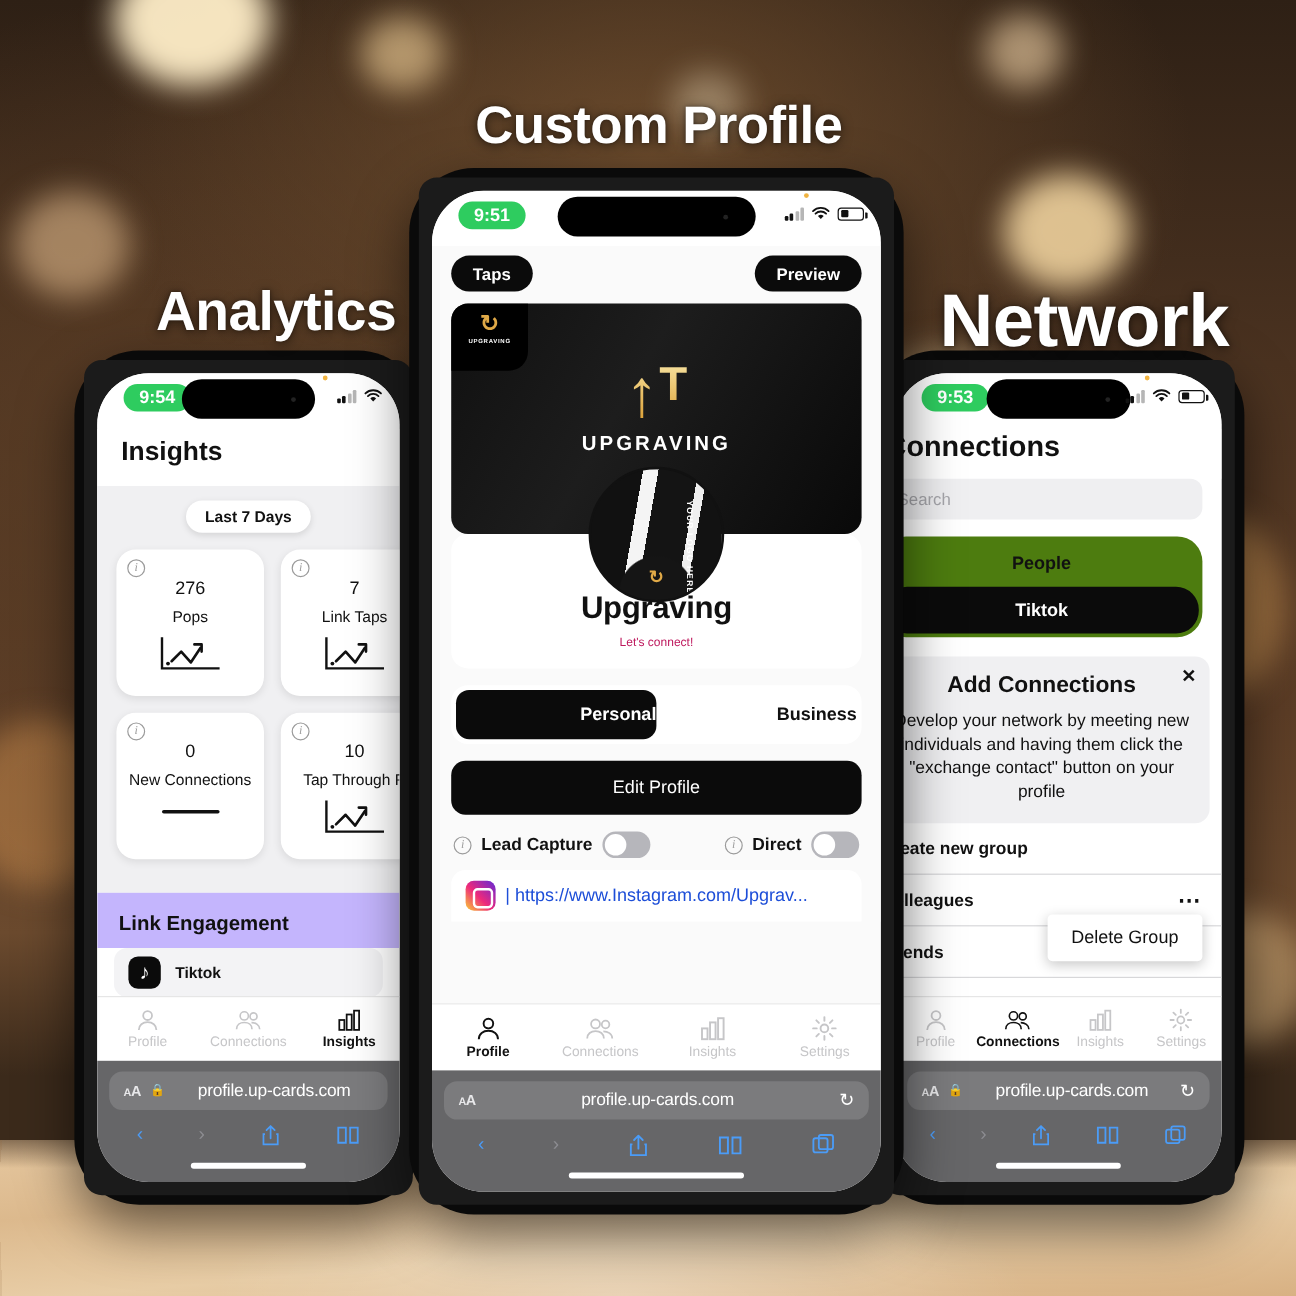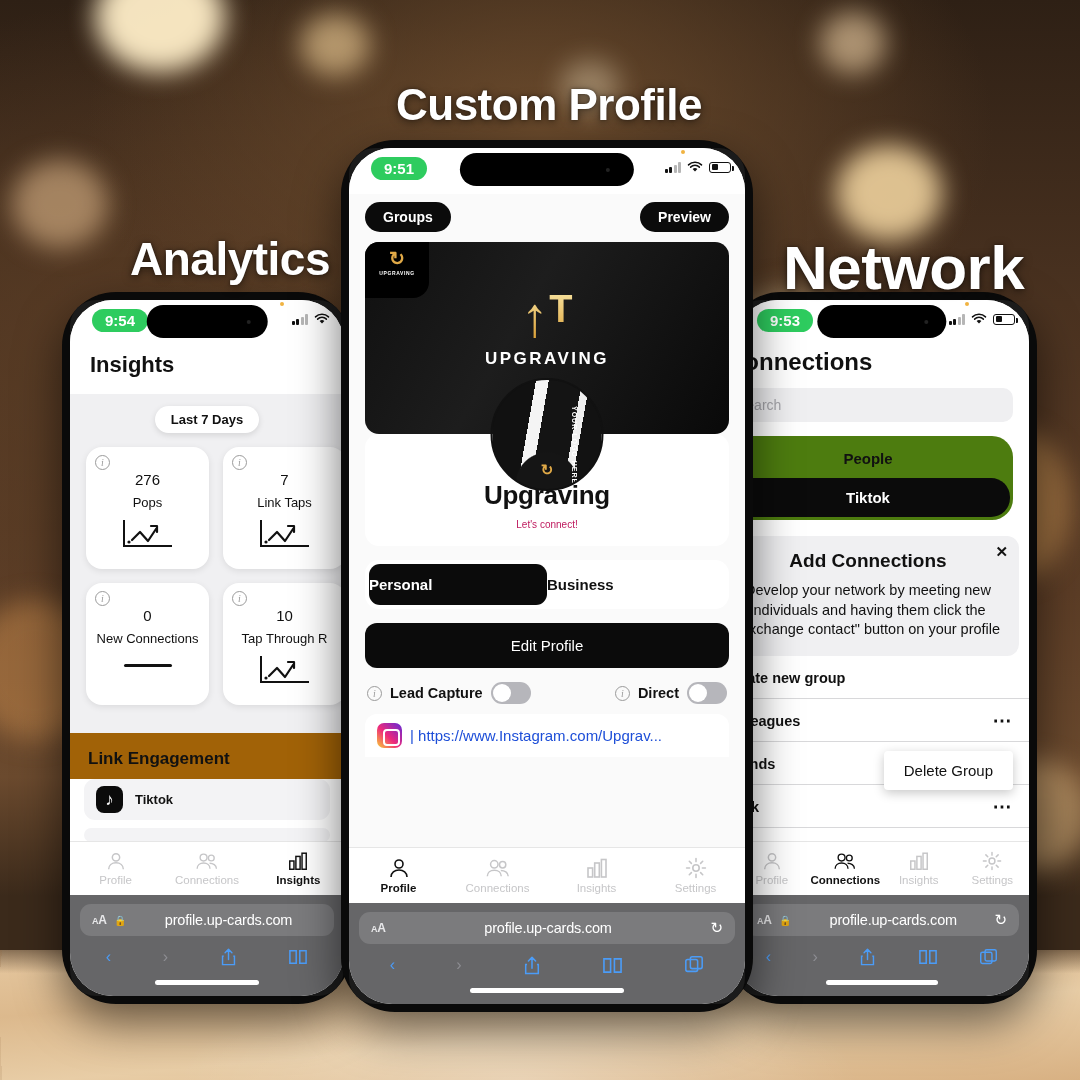--- a/index.html
+++ b/index.html
@@ -44,21 +44,21 @@
     text-shadow:0 2px 10px rgba(0,0,0,.55), 0 0 3px rgba(0,0,0,.4);
     letter-spacing:-0.5px; white-space:nowrap; z-index:20;
   }
   #h-analytics { left:130px; top:232px; font-size:46px; }
   #h-custom    { left:396px; top:80px;  font-size:44px; }
   #h-network   { left:783px; top:232px; font-size:62px; }
 
   
   .phone { position:absolute; background:#0a0a0a; border-radius:54px; padding:8px;
            box-shadow:0 18px 45px rgba(0,0,0,.55); }
-  .phone .bezel { background:#1b1b1b; border-radius:26px; padding:0; height:100%; }
+  .phone .bezel { background:#1b1b1b; border-radius:15px; padding:11px; height:100%; }
   .screen { position:relative; width:100%; height:100%; background:#fff;
             border-radius:43px; overflow:hidden; display:flex; flex-direction:column; }
 
   
   #phone-left  { left:62px; top:292px; width:290px; height:712px; z-index:5; }
   
   #phone-right { left:727px; top:292px; width:310px; height:712px; z-index:5; }
   
   #phone-center{ left:341px; top:140px; width:412px; height:872px; z-index:10; }
 
@@ -92,21 +92,21 @@
   .cards { display:flex; gap:14px; padding:0 16px; margin-bottom:14px; }
   .mcard { background:#fff; border-radius:16px; flex:0 0 auto; width:123px; height:122px;
            box-shadow:0 2px 7px rgba(0,0,0,.09); padding:8px 6px 6px; position:relative; text-align:center; }
   .icircle { position:absolute; left:9px; top:8px; width:15px; height:15px; border:1.4px solid #9b9b9b;
              border-radius:50%; color:#9b9b9b; font-size:10px; font-style:italic;
              line-height:13px; font-family:"Liberation Serif", serif; }
   .mval { font-size:15px; color:#111; margin-top:16px; }
   .mlab { font-size:13px; color:#111; margin-top:7px; white-space:nowrap; }
   .spark { margin:8px auto 0; width:54px; height:32px; }
   .flatline { margin:18px auto 0; width:48px; height:3px; background:#111; border-radius:2px; }
-  .l-sec { font-size:17px; font-weight:600; color:#111; padding:16px 0 10px 18px; background:#a16207; }
+  .l-sec { font-size:17px; font-weight:600; color:#111; padding:16px 0 10px 18px; background:#c4b5fd; }
   .lrow { display:flex; align-items:center; gap:12px; background:#f3f3f5; margin:0 14px 8px;
           border-radius:11px; padding:7px 12px; }
   .lrow .nm { font-size:13px; font-weight:bold; color:#111; }
   .tt-ic { width:27px; height:27px; border-radius:8px; background:#0b0b0b; position:relative; flex:0 0 auto; }
   .tt-ic::after{content:"♪"; position:absolute; inset:0; color:#fff; font-size:17px; text-align:center; line-height:27px;}
 
   
   .tabbar { flex:0 0 auto; display:flex; background:#fff; border-top:1px solid #e6e6e6;
             padding:8px 0 9px; }
   .tab { flex:1; text-align:center; color:#c6c6c8; }
@@ -152,21 +152,21 @@
               radial-gradient(circle at 50% 95%, #151515 0 26%, rgba(0,0,0,0) 27%),
               linear-gradient(100deg,#111 0 34%, #f4f4f4 34% 44%, #141414 44% 70%, #efefef 70% 76%, #121212 76%);
             overflow:hidden; }
   .avatar .yl { position:absolute; right:23px; top:26px; color:#fff; font-size:7px; font-weight:bold;
                 writing-mode:vertical-rl; letter-spacing:1px; line-height:9px; }
   .avatar .ua { position:absolute; left:50%; bottom:10px; transform:translateX(-50%);
                 color:#e0a947; font-size:15px; font-weight:bold; }
   .pname { font-size:26px; font-weight:600; color:#111; letter-spacing:-.3px; }
   .ptag { font-size:10px; color:#be185d; margin-top:8px; }
   .segwrap { margin:14px 16px 0; background:#fff; border-radius:14px; display:flex; padding:4px; }
-  .seg { flex:1; text-align:left; font-size:15px; font-weight:bold; color:#111;
+  .seg { flex:1; text-align:right; font-size:15px; font-weight:bold; color:#111;
          padding:12px 0; border-radius:11px; }
   .seg.on { background:#0b0b0b; color:#fff; }
   .editbtn { margin:14px 16px 0; background:#0b0b0b; color:#fff; text-align:center;
              font-size:15px; border-radius:12px; padding:14px 0; }
   .toggles { display:flex; justify-content:space-between; padding:14px 18px 10px; }
   .tgg { display:flex; align-items:center; gap:8px; }
   .tgg .lb { font-size:14.5px; font-weight:bold; color:#111; }
   .switch { width:40px; height:22px; border-radius:13px; background:#b6b6bb; position:relative; }
   .switch::after{content:"";position:absolute;left:2px;top:2px;width:18px;height:18px;border-radius:50%;background:#fff;}
   .linkrow { margin:0 16px; background:#fff; border-radius:12px 12px 0 0; padding:9px 12px;
@@ -498,21 +498,21 @@
               <path d="M8 10.5 5.6 8.1a3.4 3.4 0 0 1 4.8 0z" fill="#111"></path>
               <path d="M3.6 6.1a6.2 6.2 0 0 1 8.8 0" stroke="#111" stroke-width="1.5" fill="none" stroke-linecap="round"></path>
               <path d="M1.5 3.9a9.2 9.2 0 0 1 13 0" stroke="#111" stroke-width="1.5" fill="none" stroke-linecap="round"></path>
             </svg>
        <span class="batt"></span>
      </div>
    </div>
 
    <div class="app" style="background:#fafafa;">
      <div class="c-top">
-       <span class="pill">Groups</span>
+       <span class="pill">Taps</span>
        <span class="pill">Preview</span>
      </div>
 
      <div class="c-scroll">
        <div class="banner">
          <div class="corner">
            <span class="lg">↻</span>
            <span class="tx">UPGRAVING</span>
          </div>
          <div class="mid">

